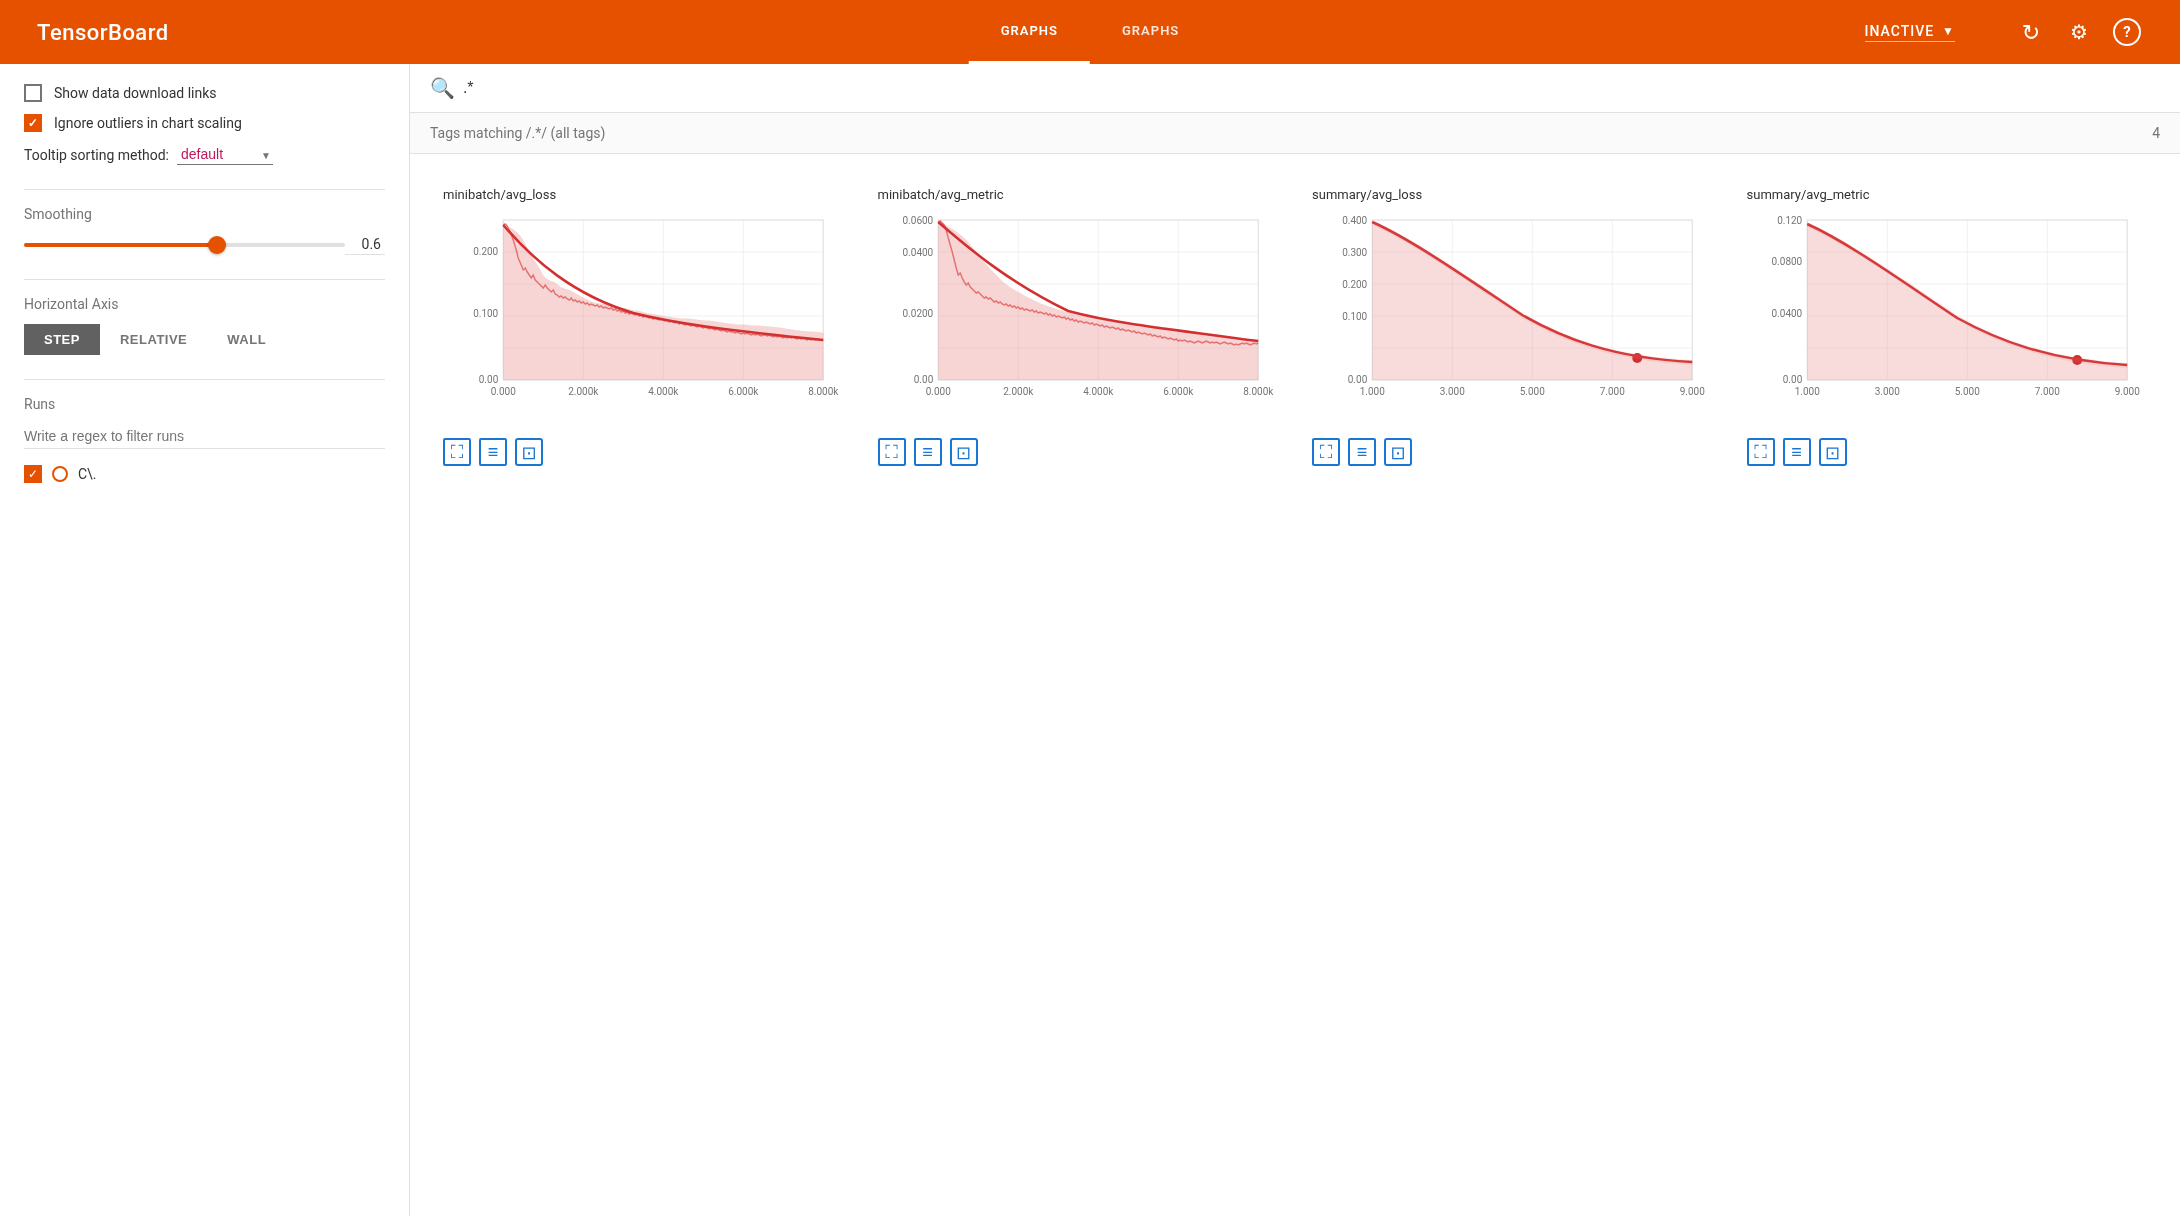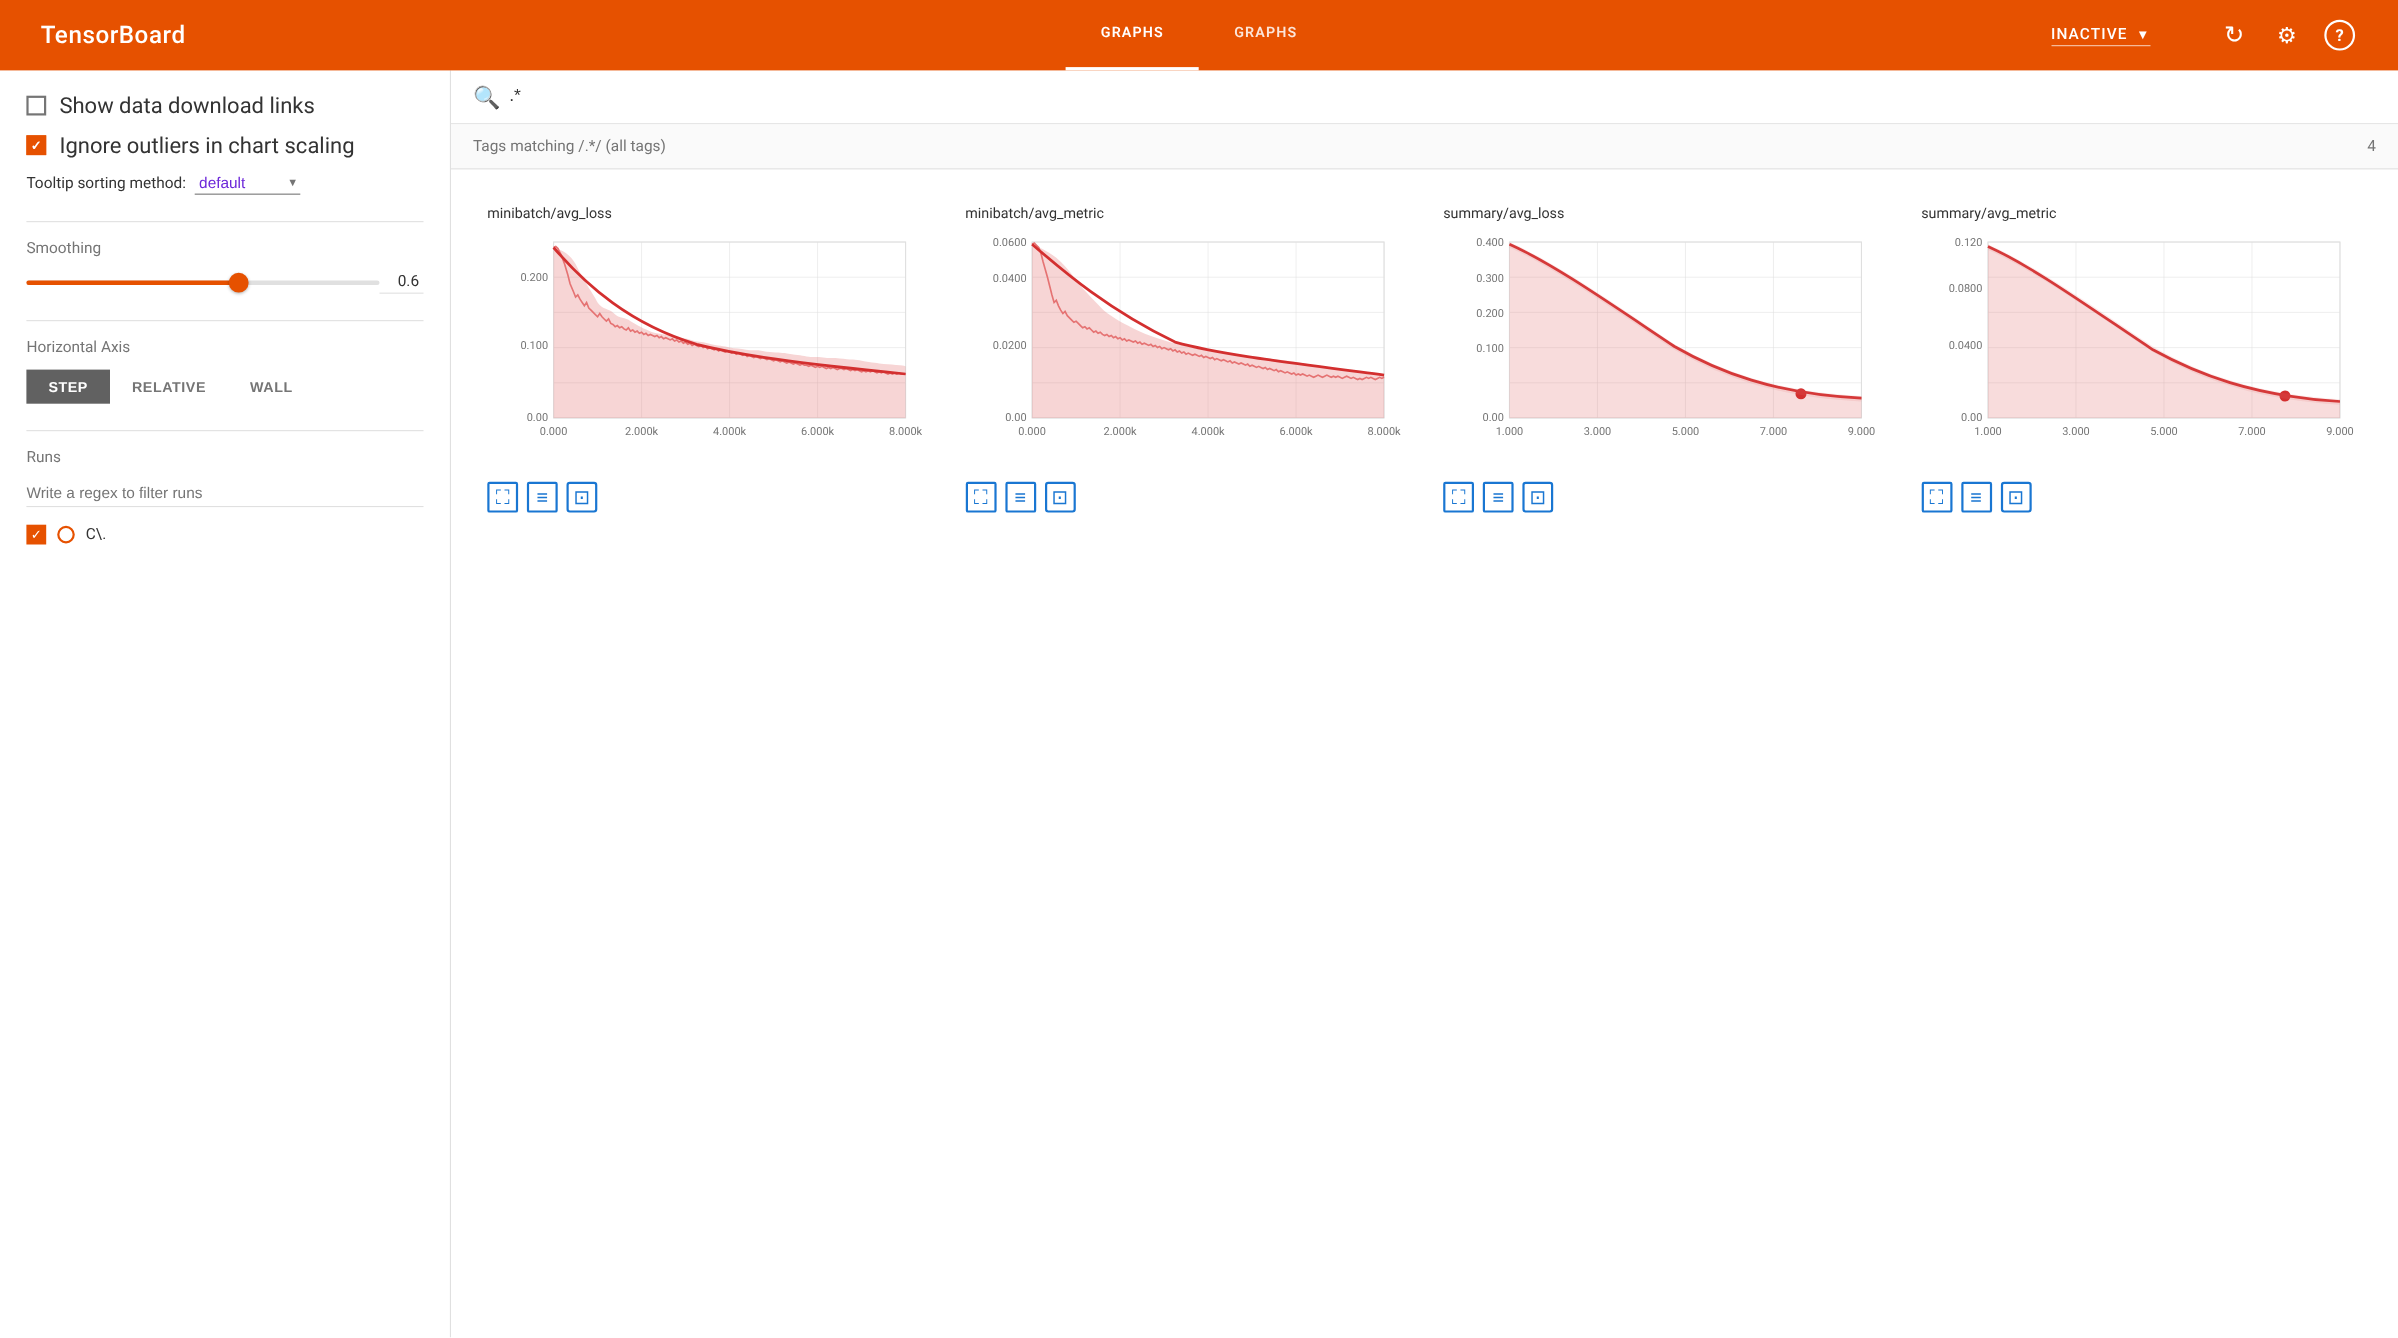--- a/index.html
+++ b/index.html
@@ -113,36 +113,36 @@
     .checkbox.checked {
       background: #E65100;
       border-color: #E65100;
     }
     .checkbox.checked::after {
       content: '✓';
       color: #fff;
       font-size: 12px;
       font-weight: bold;
     }
-    .sidebar-label { font-size: 20px; color: #333; }
+    .sidebar-label { font-size: 14px; color: #333; }
 
     .tooltip-row {
       display: flex;
       align-items: center;
       gap: 8px;
       margin-top: 4px;
       margin-bottom: 24px;
     }
     .tooltip-label { font-size: 14px; color: #333; }
     .tooltip-select {
       border: none;
       border-bottom: 1px solid #757575;
       background: transparent;
       font-size: 14px;
-      color: #6d28d9;
+      color: #be185d;
       padding: 2px 20px 2px 4px;
       cursor: pointer;
       appearance: none;
       -webkit-appearance: none;
       outline: none;
     }
     .tooltip-select-wrapper {
       position: relative;
       display: inline-block;
     }

